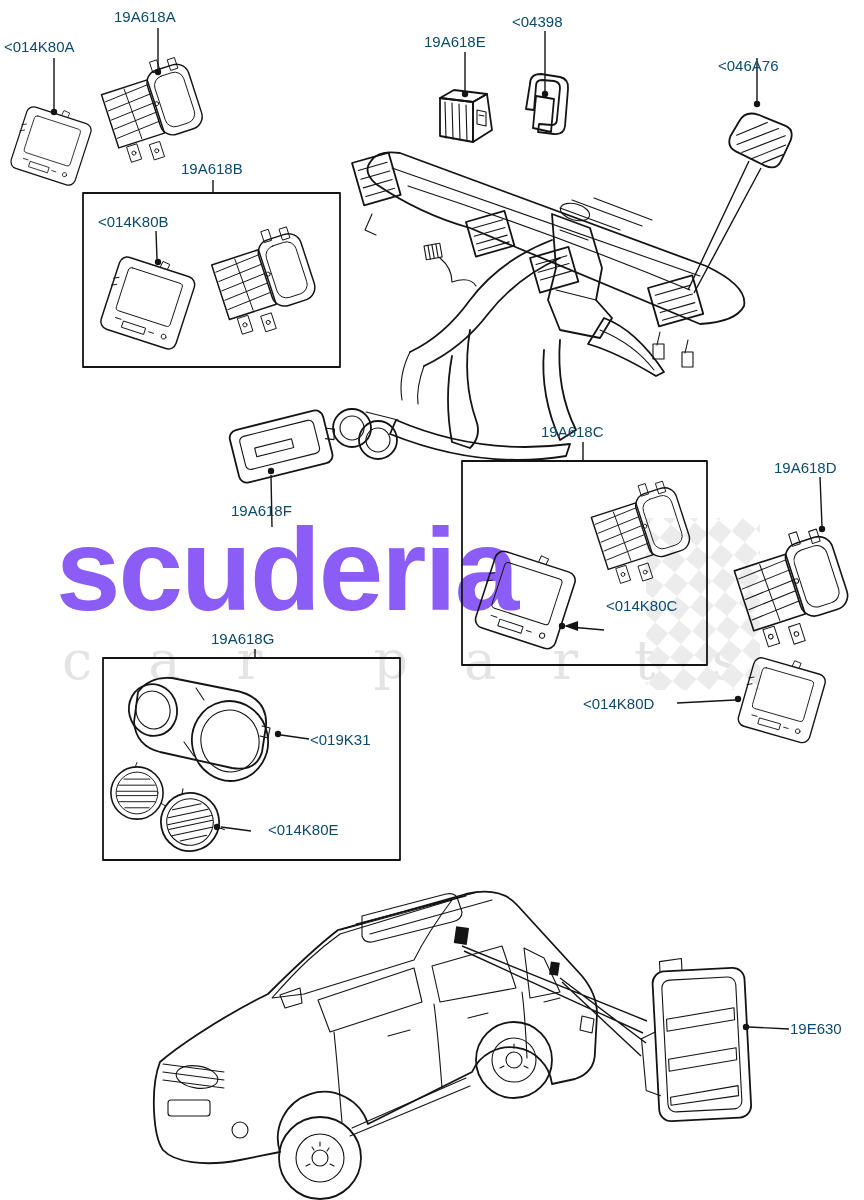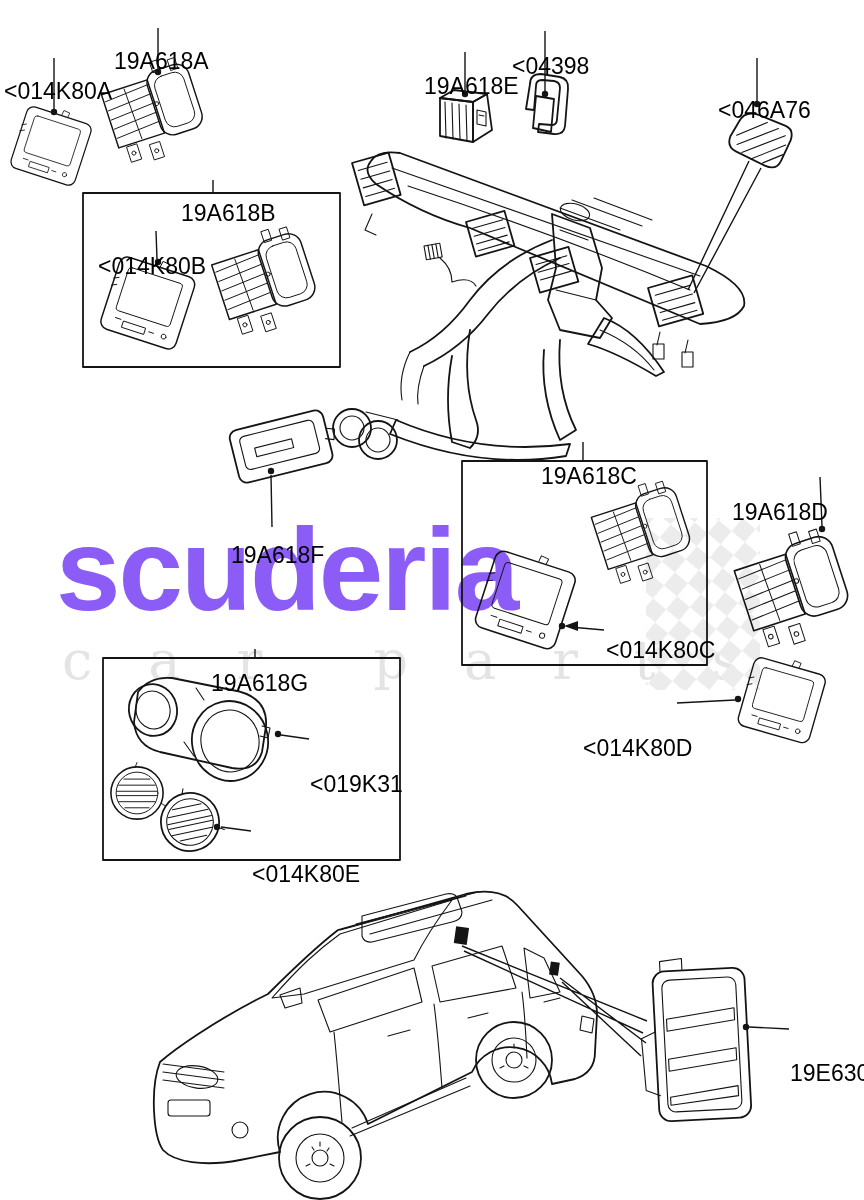--- a/index.html
+++ b/index.html
@@ -8,22 +8,22 @@
   .stage{position:absolute;left:0;top:0;width:864px;height:1200px;}
   
   .wm-main{position:absolute;left:56px;top:512px;font-family:Liberation Sans, sans-serif;
            font-weight:bold;font-size:116px;letter-spacing:-2px;color:#8b5cf6;
            white-space:nowrap;line-height:1;z-index:1;}
   .wm-sub{position:absolute;left:62px;top:634px;font-family:"DejaVu Serif", serif;
           font-size:54px;letter-spacing:56px;word-spacing:-18px;color:#e4e4e4;
           white-space:nowrap;line-height:1;z-index:1;}
   svg.art{position:absolute;left:0;top:0;z-index:2;}
   
-  .lbl{position:absolute;font-size:23px;color:#000000;white-space:nowrap;z-index:3;
-       line-height:20px;cursor:pointer;margin-top:44px;}
+  .lbl{position:absolute;font-size:15px;color:#0c4a6e;white-space:nowrap;z-index:3;
+       line-height:20px;cursor:pointer;}
   .s2{fill:none;stroke:#141414;stroke-width:1.8;stroke-linejoin:round;stroke-linecap:round;}
   .s1{fill:none;stroke:#141414;stroke-width:1.1;stroke-linejoin:round;stroke-linecap:round;}
   .ld{fill:none;stroke:#141414;stroke-width:1.4;}
   .dot{fill:#141414;stroke:none;}
 </style>
 </head>
 <body>
 
 <div class="stage">
 
@@ -256,22 +256,22 @@
   </svg>
 
   <div class="lbl" style="left:4px;top:37px">&lt;014K80A</div>
   <div class="lbl" style="left:114px;top:7px">19A618A</div>
   <div class="lbl" style="left:181px;top:159px">19A618B</div>
   <div class="lbl" style="left:98px;top:212px">&lt;014K80B</div>
   <div class="lbl" style="left:424px;top:32px">19A618E</div>
   <div class="lbl" style="left:512px;top:12px">&lt;04398</div>
   <div class="lbl" style="left:718px;top:56px">&lt;046A76</div>
   <div class="lbl" style="left:541px;top:422px">19A618C</div>
-  <div class="lbl" style="left:732px;top:458px">19A618D</div>
+  <div class="lbl" style="left:774px;top:458px">19A618D</div>
   <div class="lbl" style="left:231px;top:501px">19A618F</div>
   <div class="lbl" style="left:606px;top:596px">&lt;014K80C</div>
   <div class="lbl" style="left:583px;top:694px">&lt;014K80D</div>
   <div class="lbl" style="left:211px;top:629px">19A618G</div>
   <div class="lbl" style="left:310px;top:730px">&lt;019K31</div>
-  <div class="lbl" style="left:252px;top:820px">&lt;014K80E</div>
+  <div class="lbl" style="left:268px;top:820px">&lt;014K80E</div>
   <div class="lbl" style="left:790px;top:1019px">19E630</div>
 
 </div>
 
 </body></html>

